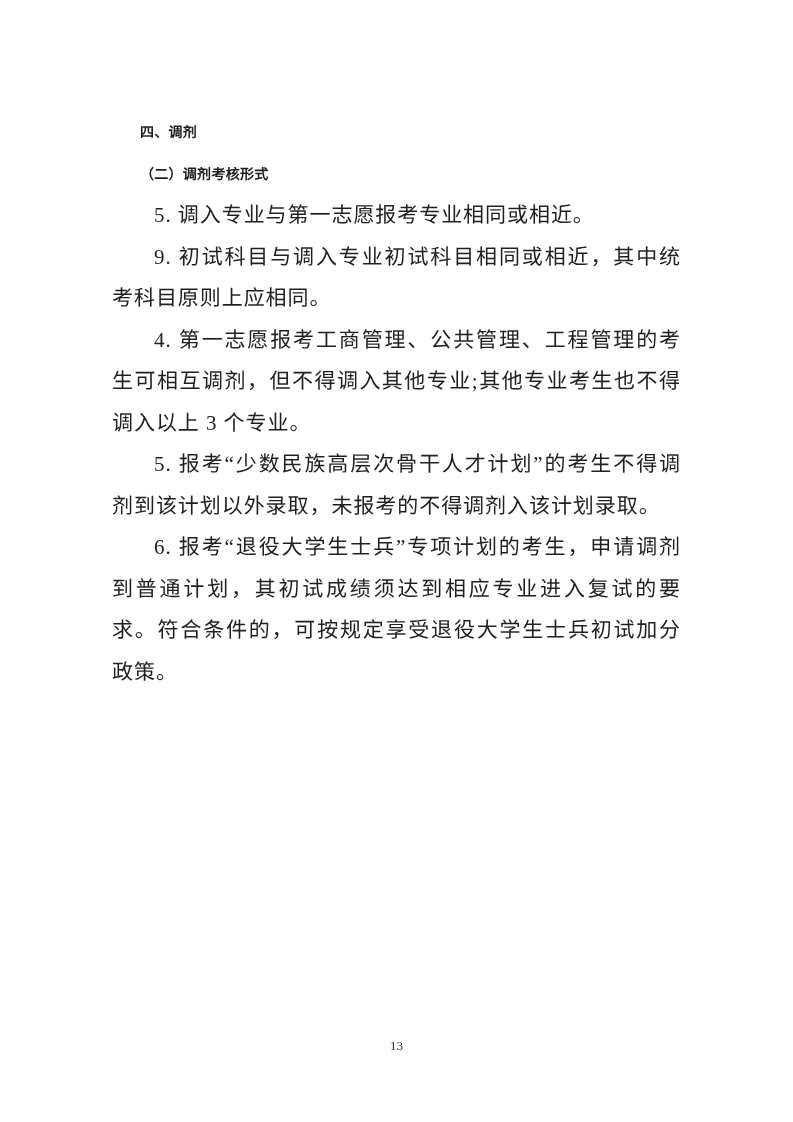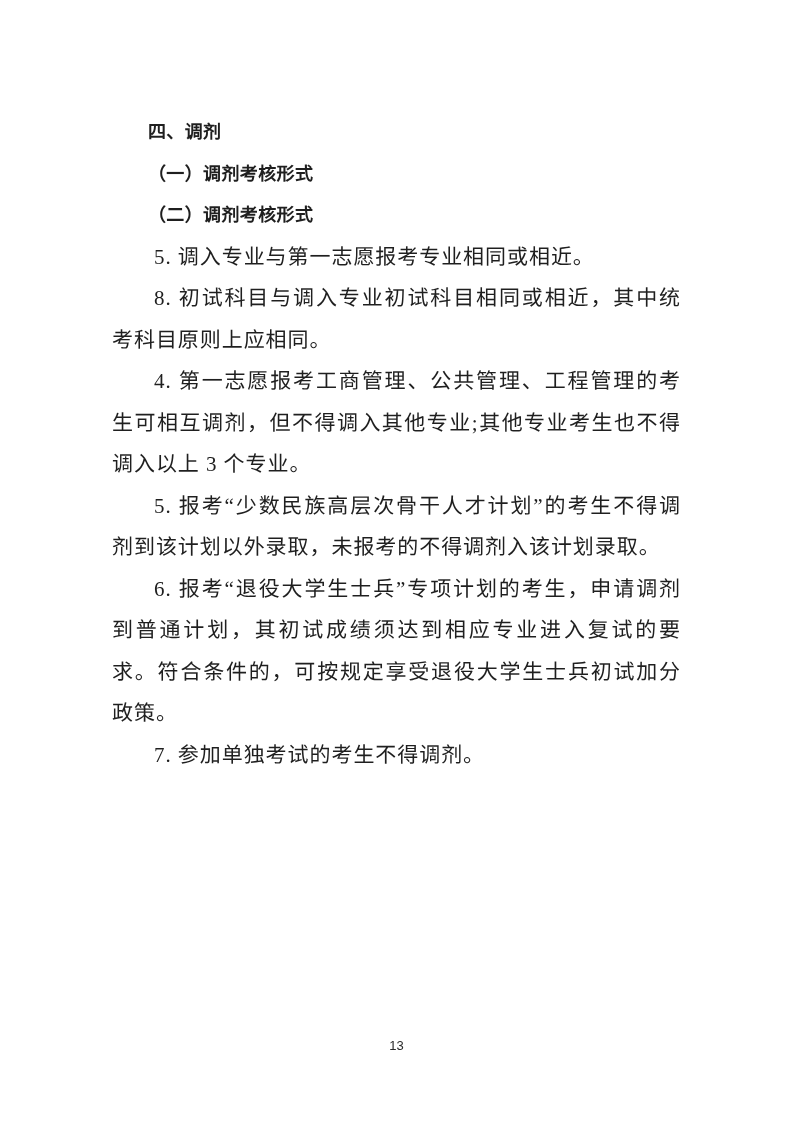--- a/index.html
+++ b/index.html
@@ -30,45 +30,43 @@
     text-indent: 2em;
     letter-spacing: 0.045em;
     text-align: justify;
     text-justify: inter-character;
     word-break: break-all;
   }
   .content p.h1,
   .content p.h2 {
     font-family: "Liberation Sans", "DejaVu Sans", sans-serif;
     font-weight: bold;
-    font-size: 18px;
+    font-size: 14px;
     letter-spacing: 0.02em;
     text-align: left;
   }
   .footer {
     position: absolute;
     top: 1037px;
     left: 0;
     width: 100%;
     text-align: center;
     font-size: 13px;
     line-height: 18px;
     color: #2a2a2a;
-    font-family: Liberation Sans, sans-serif;
+    font-family: Liberation Serif, serif;
   }
 </style>
 </head>
 <body>
 
 <div class="page">
   <div class="content">
     <p class="h1">四、调剂</p>
-    <p class="h2">（一）调剂考核形式</p>
     <p class="h2">（二）调剂考核形式</p>
     <p class="body">5. 调入专业与第一志愿报考专业相同或相近。</p>
-    <p class="body">8. 初试科目与调入专业初试科目相同或相近，其中统考科目原则上应相同。</p>
+    <p class="body">9. 初试科目与调入专业初试科目相同或相近，其中统考科目原则上应相同。</p>
     <p class="body">4. 第一志愿报考工商管理、公共管理、工程管理的考生可相互调剂，但不得调入其他专业;其他专业考生也不得调入以上 3 个专业。</p>
     <p class="body">5. 报考“少数民族高层次骨干人才计划”的考生不得调剂到该计划以外录取，未报考的不得调剂入该计划录取。</p>
     <p class="body">6. 报考“退役大学生士兵”专项计划的考生，申请调剂到普通计划，其初试成绩须达到相应专业进入复试的要求。符合条件的，可按规定享受退役大学生士兵初试加分政策。</p>
-    <p class="body">7. 参加单独考试的考生不得调剂。</p>
   </div>
   <div class="footer">13</div>
 </div>
 
 </body></html>

